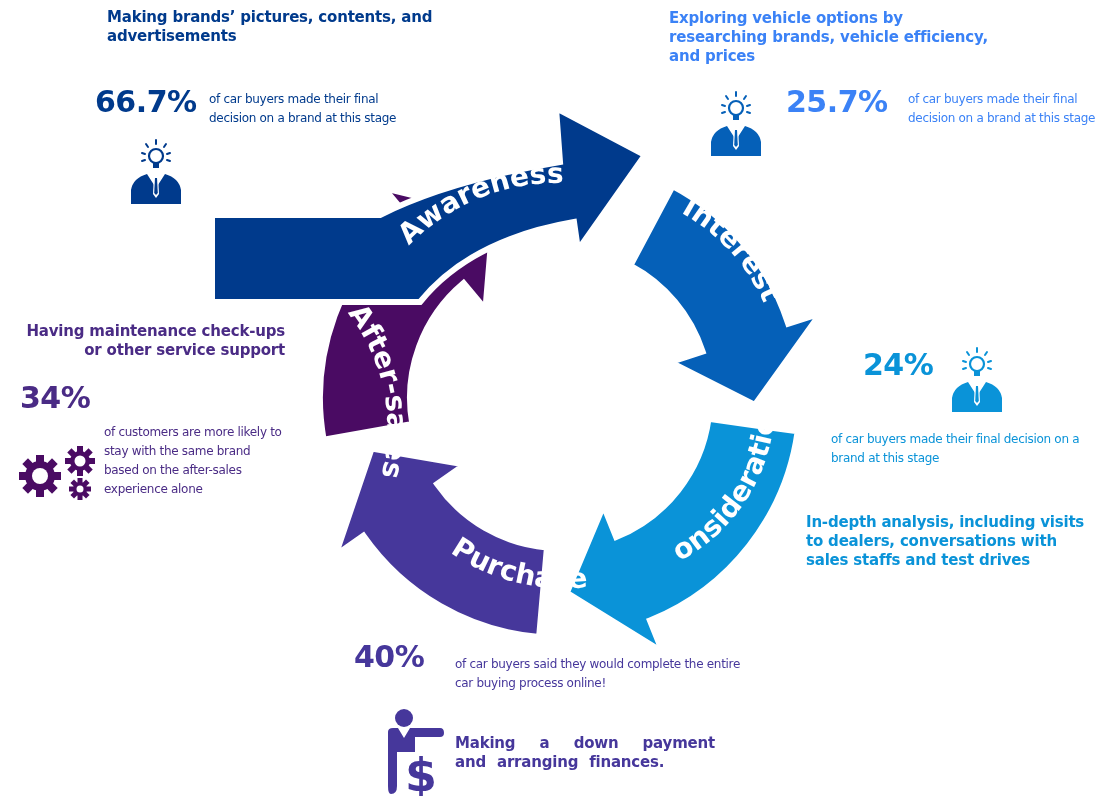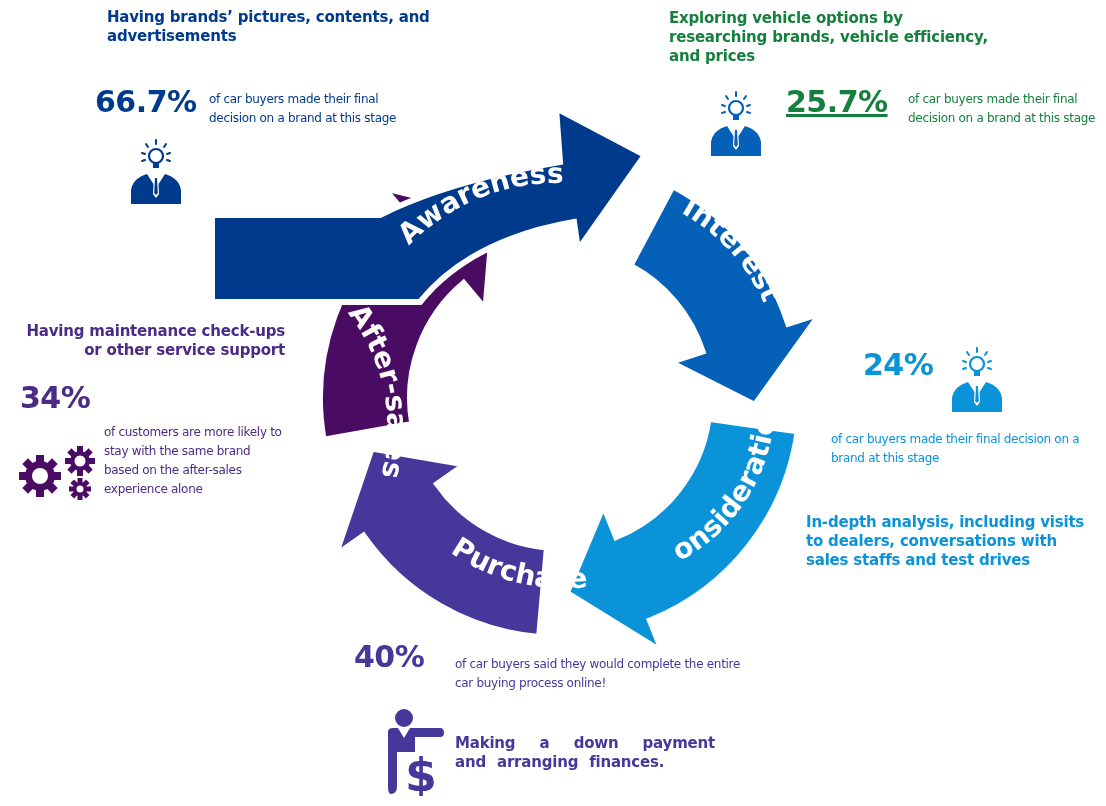--- a/index.html
+++ b/index.html
@@ -2,21 +2,21 @@
 <html><head>
 <meta charset="utf-8">
 <style>
   html, body { margin:0; padding:0; background:#ffffff; }
   body { width:1106px; height:806px; position:relative; overflow:hidden; font-family:"DejaVu Sans", sans-serif; }
   .abs { position:absolute; }
   .heading { font-weight:bold; font-size:15px; line-height:19px; letter-spacing:-0.2px; }
   .big { font-weight:bold; font-size:30px; line-height:32px; letter-spacing:-0.5px; }
   .desc { font-size:12px; line-height:19px; letter-spacing:-0.3px; }
   .c-aw { color:#003a8c; }
-  .c-in { color:#15803d; }
+  .c-in { color:#3b82f6; }
   .c-co { color:#0a93d8; }
   .c-pu { color:#46379b; }
   .c-af { color:#4a2b85; }
   svg.diagram { position:absolute; left:0; top:0; }
   .stage-label { fill:#ffffff; font-weight:bold; font-size:28px; font-family:"DejaVu Sans", sans-serif; }
   .icon { position:absolute; }
 </style>
 </head>
 <body>
 
@@ -34,21 +34,21 @@
   <path id="arrow-consideration" d="M 797.6643364979768,431.4015442304157 A 240 240 0 0 1 649.9055824198189,620.5241250960289 L 662.6422065959599,652.0483761512997 L 566.8054018569877,592.8812112687236 L 603.4543648362458,505.55332712974734 L 616.1909890123868,537.0775781850182 A 150 150 0 0 0 708.5402103112356,418.8759651440098 Z" fill="#0a93d8" stroke="#ffffff" stroke-width="6" stroke-linejoin="miter"></path>
   <path id="arrow-purchase" d="M 539.082621740562,637.0867275420189 A 240 240 0 0 1 363.40350937064204,535.6583447242512 L 335.5523398648163,555.1599435601868 L 371.6444638736317,448.4697137949916 L 464.97836286247696,464.5348666167214 L 437.1271933566513,484.03646545265696 A 150 150 0 0 0 546.9266385878512,547.4292047137618 Z" fill="#46379b" stroke="#ffffff" stroke-width="6" stroke-linejoin="miter"></path>
 
   <text class="stage-label"><textPath href="#lp-aw" startOffset="50%" text-anchor="middle">Awareness</textPath></text>
   <text class="stage-label"><textPath href="#lp-in" startOffset="50%" text-anchor="middle">Interest</textPath></text>
   <text class="stage-label"><textPath href="#lp-co" startOffset="50%" text-anchor="middle">Consideration</textPath></text>
   <text class="stage-label"><textPath href="#lp-pu" startOffset="50%" text-anchor="middle">Purchase</textPath></text>
   <text class="stage-label"><textPath href="#lp-af" startOffset="50%" text-anchor="middle">After-sales</textPath></text>
 </svg>
 
-<div class="abs heading c-aw" style="left:107px; top:8px; width:330px;">Having brands’ pictures, contents, and advertisements</div>
+<div class="abs heading c-aw" style="left:107px; top:8px; width:330px;">Making brands’ pictures, contents, and advertisements</div>
 <div class="abs big c-aw" style="left:95px; top:86px;">66.7%</div>
 <div class="abs desc c-aw" style="left:209px; top:90px; width:215px;">of car buyers made their final decision on a brand at this stage</div>
 <svg class="icon" style="left:127px; top:138px;" width="58" height="66" viewBox="0 0 58 66">
   <g fill="#003a8c" stroke="#003a8c">
     <circle cx="29" cy="18" r="7" fill="none" stroke-width="2.2"></circle>
     <rect x="26" y="25" width="6" height="5" stroke="none"></rect>
     <g stroke-width="2" stroke-linecap="round">
       <line x1="29" y1="2" x2="29" y2="6"></line>
         <line x1="19" y1="6" x2="21" y2="9"></line>
         <line x1="39" y1="6" x2="37" y2="9"></line>
@@ -75,21 +75,21 @@
       <line x1="15" y1="15" x2="18" y2="16"></line>
         <line x1="43" y1="15" x2="40" y2="16"></line>
       <line x1="15" y1="23" x2="18" y2="22"></line>
         <line x1="43" y1="23" x2="40" y2="22"></line>
     </g>
     <path d="M 4 66 L 4 52 Q 6 40 20 36 L 29 50 L 38 36 Q 52 40 54 52 L 54 66 Z" stroke="none"></path>
     <path d="M 27 36 L 31 36 L 32 56 L 29 60 L 26 56 Z" fill="#ffffff" stroke="none"></path>
     <path d="M 28 40 L 30 40 L 30.8 55 L 29 57 L 27.2 55 Z" stroke="none"></path>
   </g>
 </svg>
-<div class="abs big c-in" style="left:786px; top:86px;text-decoration:underline;">25.7%</div>
+<div class="abs big c-in" style="left:786px; top:86px;">25.7%</div>
 <div class="abs desc c-in" style="left:908px; top:90px; width:195px;">of car buyers made their final decision on a brand at this stage</div>
 
 <div class="abs big c-co" style="left:863px; top:349px;">24%</div>
 <svg class="icon" style="left:948px; top:346px;" width="58" height="66" viewBox="0 0 58 66">
   <g fill="#0a93d8" stroke="#0a93d8">
     <circle cx="29" cy="18" r="7" fill="none" stroke-width="2.2"></circle>
     <rect x="26" y="25" width="6" height="5" stroke="none"></rect>
     <g stroke-width="2" stroke-linecap="round">
       <line x1="29" y1="2" x2="29" y2="6"></line>
         <line x1="19" y1="6" x2="21" y2="9"></line>

